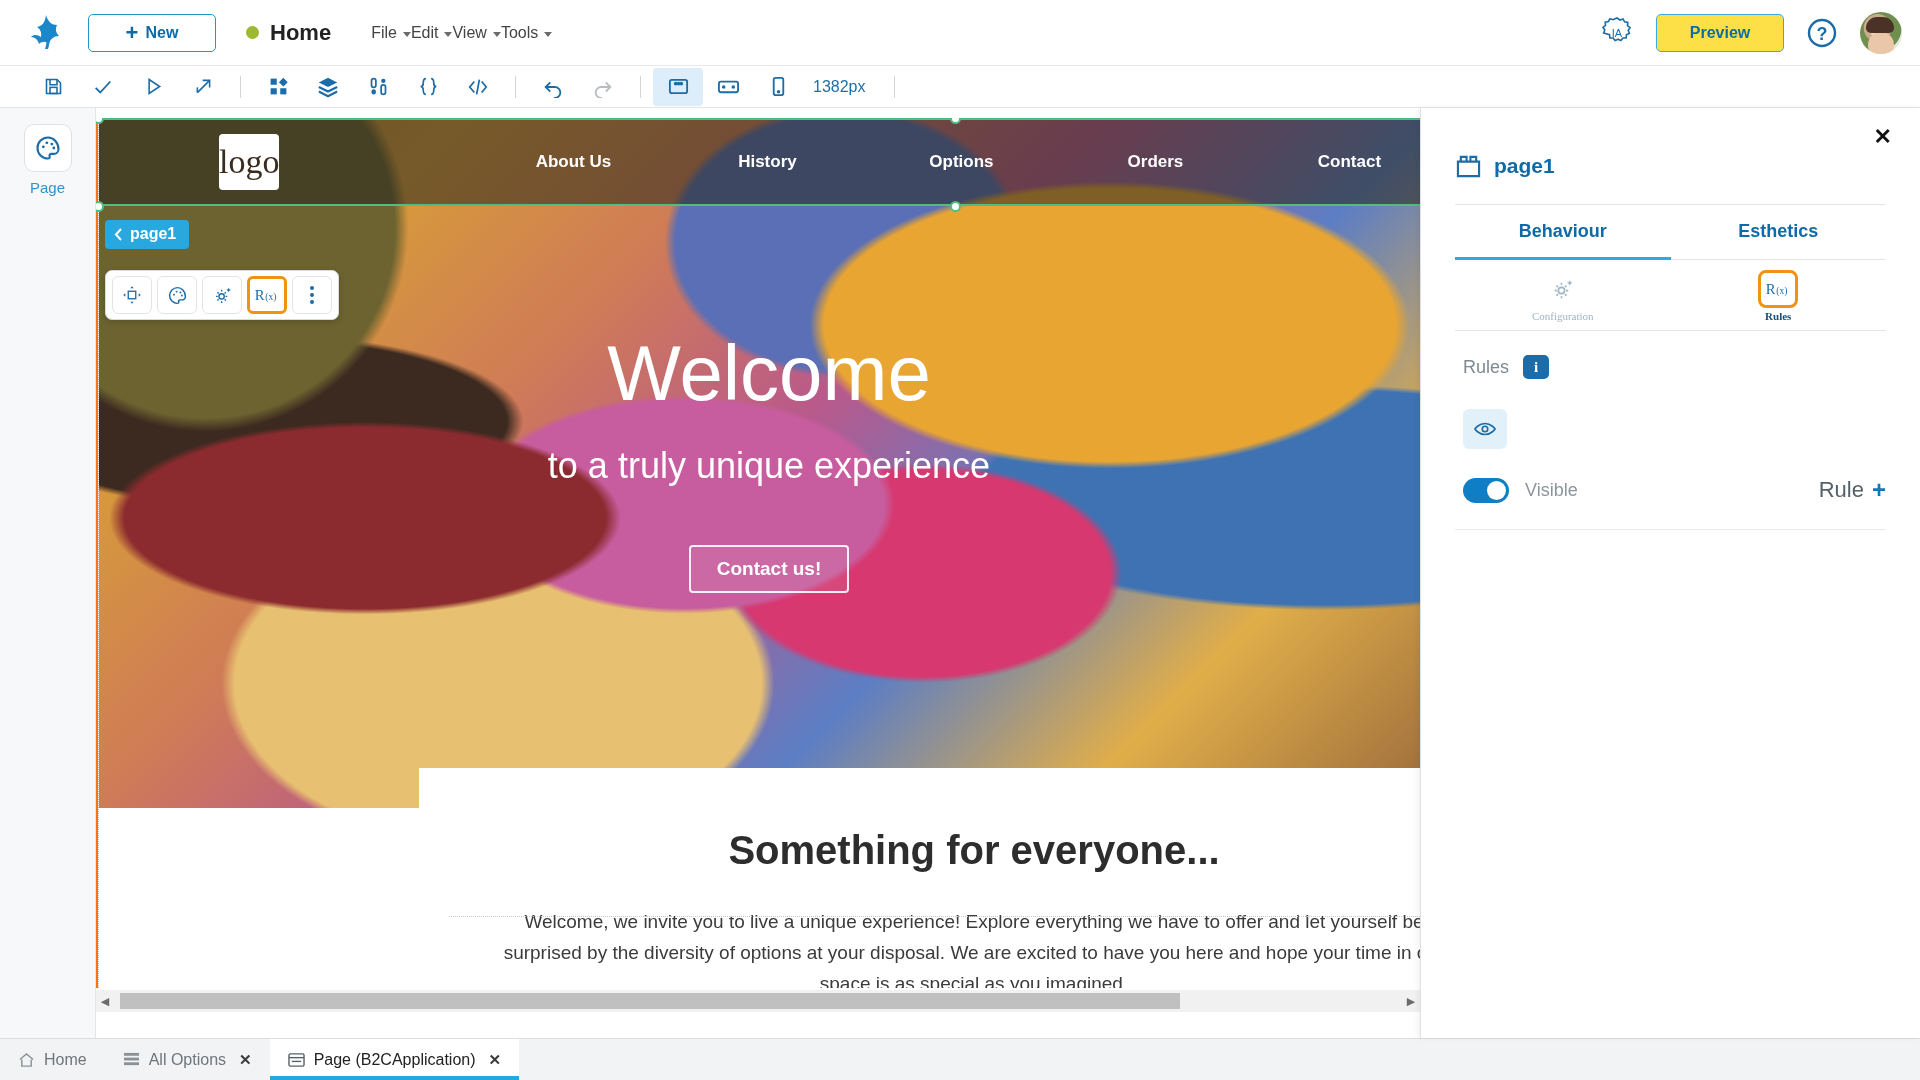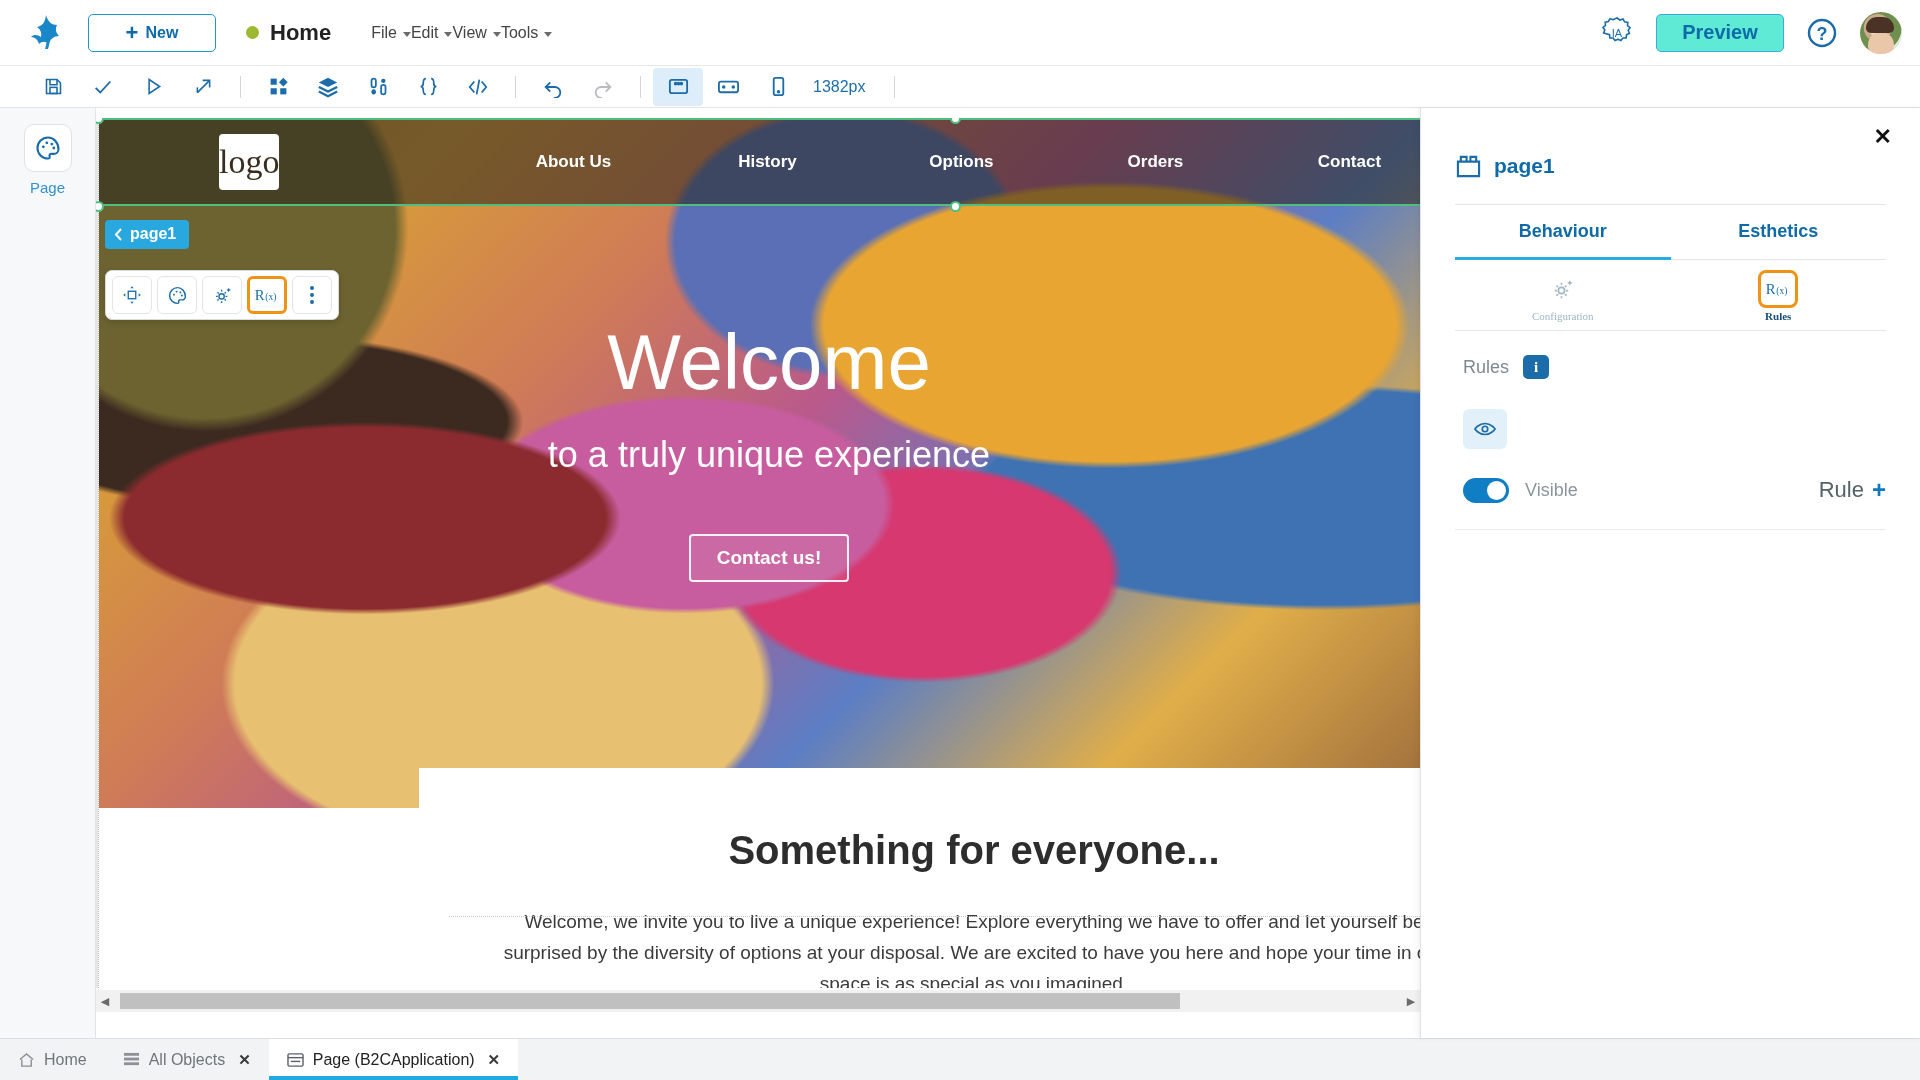--- a/index.html
+++ b/index.html
@@ -35,21 +35,21 @@
   .menus { display: flex; align-items: center; margin-left: 40px; }
   .menu-item {
     display:flex; align-items:center; gap:6px;
     font-size: 16px; color: #444; cursor: pointer;
   }
   .caret { width:0;height:0;border-left:4.5px solid transparent;border-right:4.5px solid transparent;border-top:5px solid #6b6b6b; margin-top:3px;}
   .topbar-right { margin-left: auto; display:flex; align-items:center; gap: 22px; }
   .ia-badge { width:34px;height:34px; display:flex;align-items:center;justify-content:center; }
   .preview-btn {
     width: 128px; height: 38px; border: 1px solid #3fa9dd; border-radius: 5px;
-    background: #5eead4; color: #0f6ba8; font-weight: bold; font-size: 20px;
+    background: #fde047; color: #0f6ba8; font-weight: bold; font-size: 16px;
     display:flex;align-items:center;justify-content:center; cursor:pointer;
   }
   .help-icon { width: 32px; height: 32px; }
   .avatar {
     width: 42px; height: 42px; border-radius: 50%;
     background: radial-gradient(circle at 42% 38%, #f2d9c3 0 24%, #caa98c 26% 38%, #6f8f4e 40% 66%, #dfe9d4 68% 100%);
     overflow:hidden; position:relative;
   }
   .avatar::after{
     content:""; position:absolute; left:8px; top:20px; width:26px;height:26px;border-radius:50% 50% 45% 45%;
@@ -90,21 +90,21 @@
   .canvas-scroll-h {
     position:absolute; left:0; right:0; bottom:26px; height: 22px;
     background:#f1f1f1; display:flex; align-items:center;
   }
   .scroll-arrow { width:18px; text-align:center; font-size:11px; color:#6b6b6b; }
   .scroll-track { flex:1; height:16px; position:relative; }
   .scroll-thumb { position:absolute; left:6px; top:0; width:1060px; height:16px; background:#c0c0c0; }
 
   .page-wrap {
     position:absolute; left: 0px; top: 10px; right: 0; bottom: 50px;
-    overflow:hidden; background:#e5e5e5; padding-left: 0px;
+    overflow:hidden; background:#f97316; padding-left: 0px;
   }
   .page-canvas {
     position:absolute; left: 2px; top: 0; width: 1430px; height: 980px;
     background:#fff; border-left: 1px dotted #b9bcc0; border-right:1px dotted #b9bcc0;
   }
 
   .hero {
     position: relative; width: 1330px; height: 690px; overflow:hidden;
     background:
       radial-gradient(circle at 8% 16%, #6c6330 0 14%, transparent 15%),
@@ -127,21 +127,21 @@
   .logo-box {
     margin-left: 120px; background:#fff; border-radius:4px;
     width: 118px; height: 56px; display:flex;align-items:center;justify-content:center;
     font-family: "Liberation Serif", serif; font-size: 34px; color:#3a2d20;
   }
   .hero-nav { display:flex; gap: 16px; margin-left: 205px; justify-content: space-between; }
   .hero-nav a {
     color:#fff; font-size:17px; font-weight:bold; text-decoration:none;
     width: 178px; text-align:center; display:block; cursor:pointer;
   }
-  .hero-center { position:absolute; left:0; right:0; top: 204px; text-align:center;padding-left:10px; }
+  .hero-center { position:absolute; left:0; right:0; top: 215px; text-align:center;padding-left:10px; }
   .hero-h1 { color:#fff; font-size: 78px; font-weight: normal; line-height: 1.05; }
   .hero-h2 { color:#fff; font-size: 36px; font-weight: normal; margin-top: 30px; }
   .hero-cta {
     display:inline-block; margin-top: 58px;
     border: 2px solid rgba(255,255,255,0.9); border-radius: 4px;
     color:#fff; font-size: 19px; font-weight: bold;
     padding: 11px 26px; background: rgba(255,255,255,0.08); cursor:pointer;
   }
   .sel-handle {
     position:absolute; width: 11px; height: 11px; border-radius:50%;
@@ -577,21 +577,21 @@
           <path d="M4 8v7h10V8"></path>
       </svg>
       <span>Home</span>
     </div>
     <div class="btab">
       <svg width="17" height="15" viewBox="0 0 18 16" fill="#8a9197">
         <rect x="1" y="1" width="16" height="3"></rect>
           <rect x="1" y="6" width="16" height="3"></rect>
           <rect x="1" y="11" width="16" height="3"></rect>
       </svg>
-      <span>All Objects</span>
+      <span>All Options</span>
       <span class="x">✕</span>
     </div>
     <div class="btab active">
       <svg width="17" height="16" viewBox="0 0 18 17" fill="none" stroke="#5a6167" stroke-width="1.5">
         <rect x="1" y="2" width="16" height="13" rx="1.5"></rect>
           <path d="M1 6h16"></path>
           <path d="M4 10h10"></path>
       </svg>
       <span>Page (B2CApplication)</span>
       <span class="x">✕</span>

